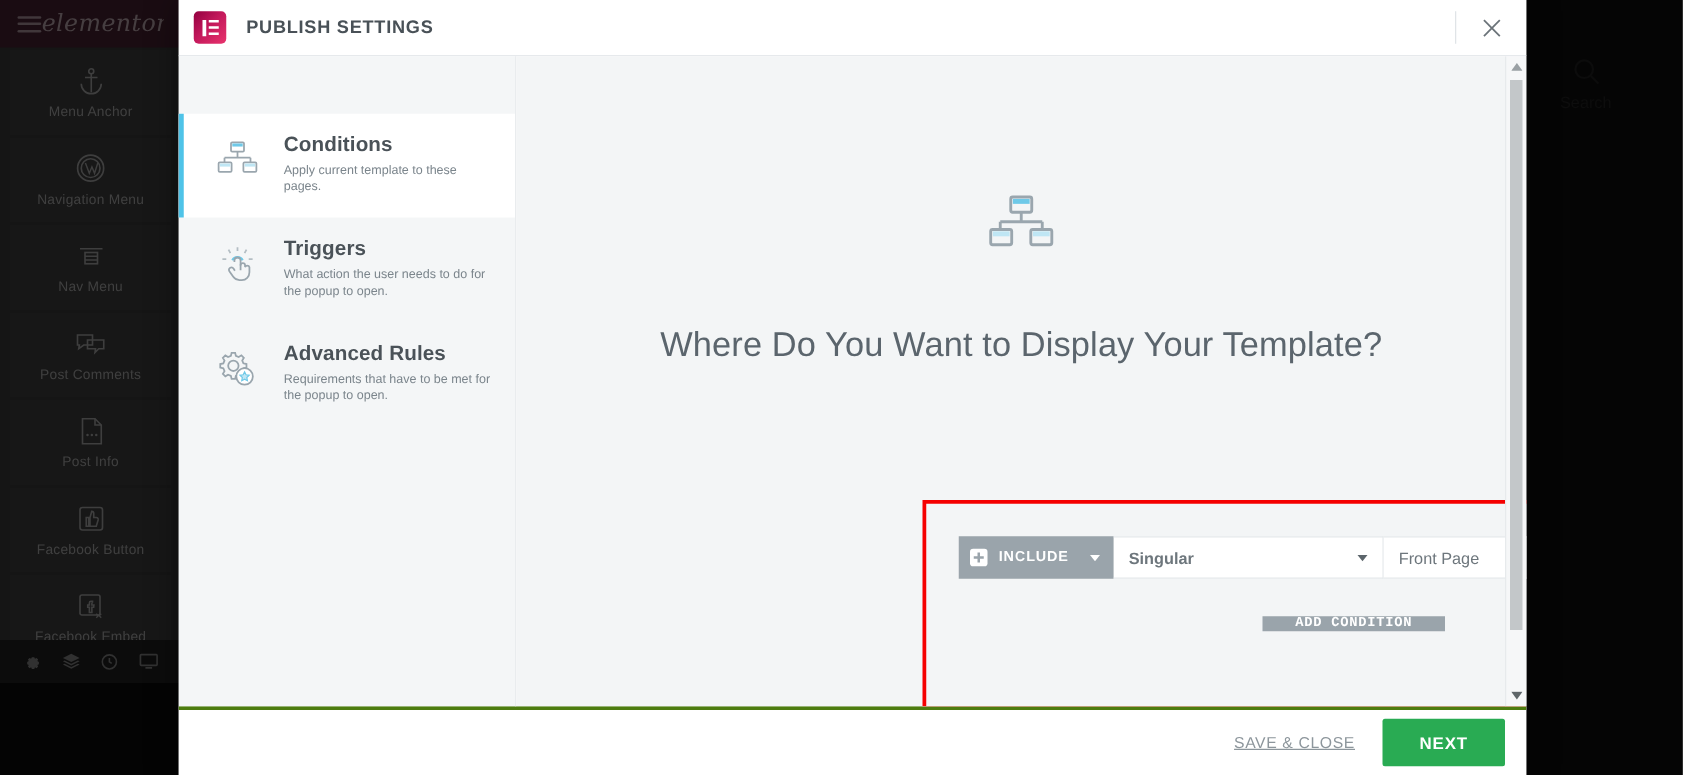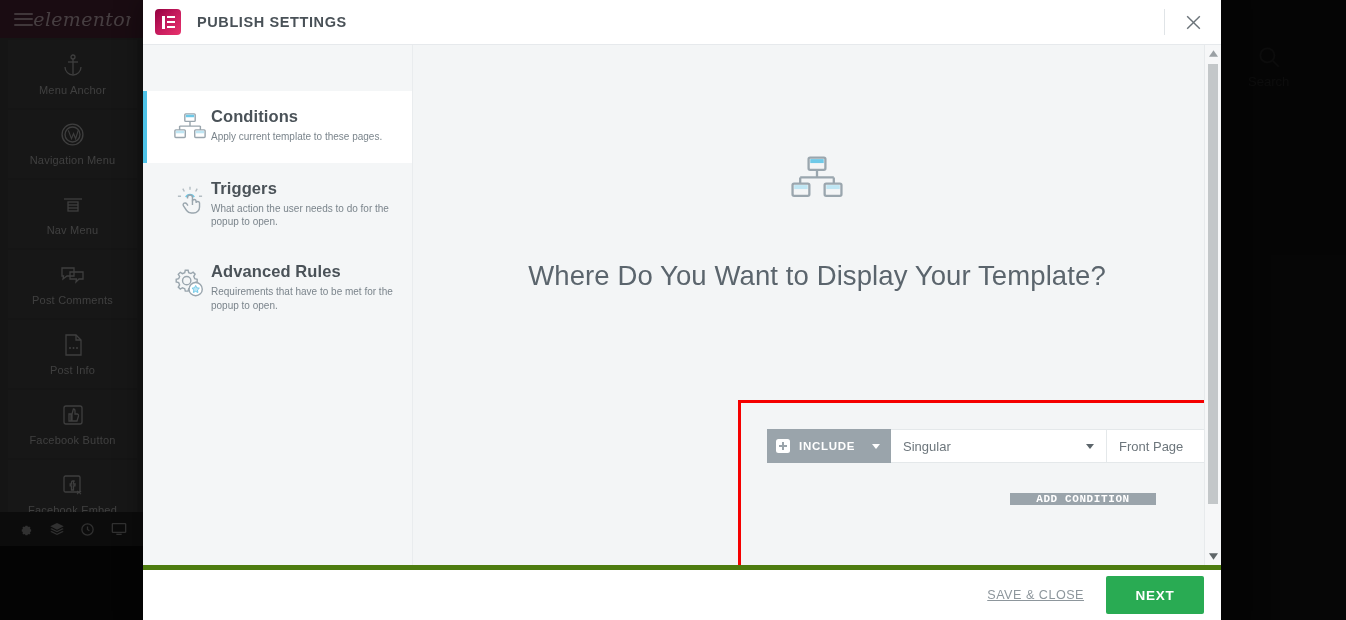--- a/index.html
+++ b/index.html
@@ -104,21 +104,21 @@
   }
 
   .modal-body { flex: 1; display: flex; min-height: 0; position: relative; }
 
   
   .tabs-col {
     width: 270px; flex: none; background: #f4f6f7;
     border-right: 1px solid #e9ecee; padding-top: 46px;
   }
   .tab-item {
-    display: flex; padding: 16px 18px 18px 22px;
+    display: flex; gap: 16px; padding: 16px 18px 18px 22px;
     border-left: 4px solid transparent; cursor: pointer;
   }
   .tab-item.active { background: #ffffff; border-left-color: #4fc3e8; }
   .tab-ico { width: 42px; flex: none; display: flex; justify-content: center; padding-top: 4px; }
   .tab-title {
     font-size: 16.5px; font-weight: bold; color: #4a5258; margin-bottom: 4px;
     letter-spacing: .1px;
   }
   .tab-desc { font-size: 10px; color: #7b858c; line-height: 1.32; max-width: 182px; }
 
@@ -163,21 +163,21 @@
     letter-spacing: .7px; text-transform: uppercase;
   }
   .caret { width: 0; height: 0; border-left: 4.5px solid transparent;
            border-right: 4.5px solid transparent; border-top: 5px solid #fff; margin-left: 8px; }
   .caret.dark { border-top-color: #5c656b; }
 
   .sel {
     height: 34px; background: #fff; border: 1px solid #e4e8ea; border-left: none;
     display: flex; align-items: center; padding: 0 12px; cursor: pointer;
   }
-  .sel-a { width: 216px; }
+  .sel-a { width: 216px; font-weight: bold; }
   .sel-b { width: 250px; }
   .sel-text { font-size: 13px; color: #6d767c; flex: 1; }
   .add-cond-wrap { display: flex; justify-content: center; margin-top: 30px; }
   .add-cond-btn {
     background: #9aa4ab; color: #fff; border: none; padding: 0 26px;
     font-size: 11px; font-weight: bold; letter-spacing: .6px;
     text-transform: uppercase; cursor: pointer;
     font-family: Liberation Mono, monospace;
   }
 
@@ -189,21 +189,21 @@
   }
   .sc-arrow { height: 17px; width: 100%; display: flex; align-items: center; justify-content: center; cursor: pointer; }
   .sc-track { flex: 1; width: 100%; position: relative; padding: 2px 3px; }
   .sc-thumb {
     position: absolute; left: 3px; right: 3px; top: 2px; height: 440px;
     background: #c3c7c9; cursor: pointer;
   }
 
   
   .modal-footer {
-    height: 55px; flex: none; background: #fff; border-top: 5px solid #4d7c0f;
+    height: 55px; flex: none; background: #fff; border-top: 3px solid #4d7c0f;
     display: flex; align-items: center; justify-content: flex-end;
     gap: 22px; padding-right: 0;
   }
   .save-close {
     font-size: 12.6px; color: #8d969c; letter-spacing: .5px;
     text-decoration: underline; text-transform: uppercase; cursor: pointer;
   }
   .next-btn {
     background: #29ab53; color: #fff; border: none;
     width: 98px; height: 38px; font-size: 13.5px; font-weight: bold;

